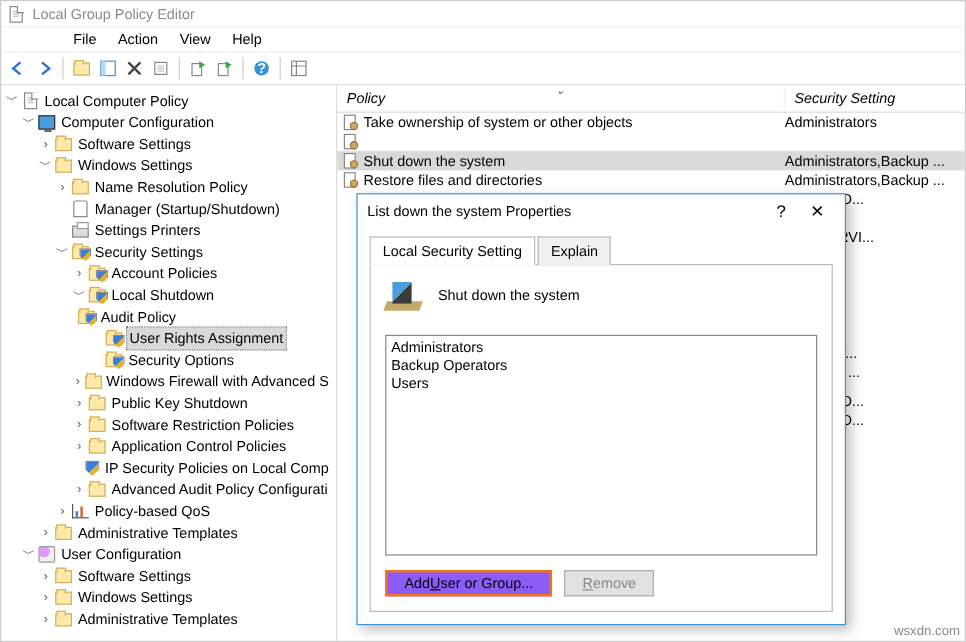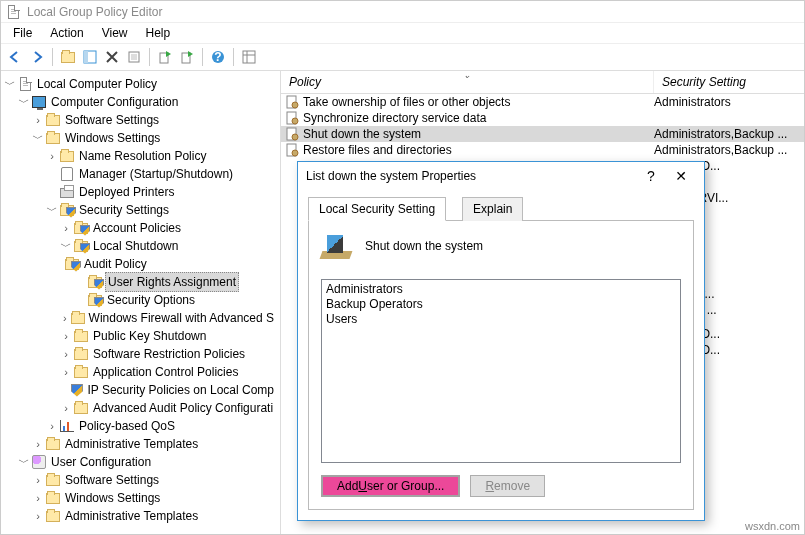--- a/index.html
+++ b/index.html
@@ -1,20 +1,20 @@
 <!DOCTYPE html>
 <html><head>
 <meta charset="utf-8">
 <style>
   * { box-sizing: border-box; font-family: "Segoe UI", Tahoma, sans-serif; font-size: 12px; }
   body { margin: 0; background: #fff; width: 805px; height: 535px; overflow: hidden; color: #000; }
   
   .window { border: 1px solid #ccc; width: 805px; height: 535px; display: flex; flex-direction: column; }
   .titlebar { height: 22px; border-bottom: 1px solid #eee; display: flex; align-items: center; padding: 0 4px; color: #8a8a8a; gap: 4px; }
-  .menubar { height: 20px; display: flex; align-items: center; gap: 2px; padding: 0 4px; }
+  .menubar { height: 20px; display: flex; align-items: center; gap: 2px; padding: 0 4px; margin-left: 48px; }
   .menubar span { padding: 2px 8px; }
   .toolbar { height: 28px; border-top: 1px solid #eee; border-bottom: 1px solid #ddd; display:flex; align-items:center; padding: 0 4px; gap:2px; }
   .tb-btn { width:20px; height:20px; display:flex; align-items:center; justify-content:center; }
   .tb-sep { width:1px; height:18px; background:#ccc; margin:0 3px; }
   
   .body { flex:1; display:flex; min-height:0; }
   .left-pane { width: 280px; border-right: 1px solid #ddd; overflow:auto; padding: 4px 0; }
   .right-pane { flex:1; display:flex; flex-direction:column; position:relative; }
   
   .list-header { display:flex; border-bottom:1px solid #ddd; background:#fff; }
@@ -57,32 +57,32 @@
   .iprinter{width:14px;height:10px;background:#ddd;border:1px solid #888;position:relative;margin-top:2px;}
   .iprinter::before{content:"";position:absolute;top:-4px;left:3px;width:8px;height:4px;background:#fff;border:1px solid #999;}
   
   
   .dialog { position:absolute; left:16px; top:90px; width:408px; height:360px; background:#fff; border:1px solid #3a93d6; box-shadow:4px 4px 10px rgba(0,0,0,0.25); display:flex; flex-direction:column; }
   .dlg-title { height:28px; display:flex; align-items:center; padding:0 8px; font-size:12px; }
   .dlg-title .spacer{flex:1;}
   .dlg-close, .dlg-help { width:30px; text-align:center; font-size:14px; }
   .dlg-body { flex:1; padding:6px 10px 10px; display:flex; flex-direction:column; }
   .tabs { display:flex; border-bottom:1px solid #bbb; }
-  .tab { padding:4px 10px; border:1px solid #bbb; border-bottom:none; background:#f0f0f0; margin-right:16px; position:relative; top:1px; }
+  .tab { padding:4px 10px; border:1px solid #bbb; border-bottom:none; background:#f0f0f0; margin-right:2px; position:relative; top:1px; }
   .tab.active { background:#fff; border-bottom:1px solid #fff; }
   .tab-content { border:1px solid #bbb; border-top:none; flex:1; padding:12px; display:flex; flex-direction:column; }
   .dlg-header-row { display:flex; align-items:center; gap:14px; margin-bottom:20px; }
   .dlg-icon-book { width:30px; height:26px; position:relative; }
   .dlg-icon-book::before{content:"";position:absolute;left:0;bottom:0;width:30px;height:8px;background:#c6a968;transform:skewX(-20deg);}
   .dlg-icon-book::after{content:"";position:absolute;left:6px;bottom:6px;width:16px;height:18px;background:linear-gradient(135deg,#4a9edb 50%,#3b3b3b 50%);}
   .listbox { border:1px solid #828790; flex:1; padding:2px 4px; background:#fff; margin-bottom:12px; overflow:auto; }
   .listbox div { line-height:15px; }
   .dlg-buttons { display:flex; gap:10px; }
   .btn { height:22px; padding:0 14px; border:1px solid #adadad; background:#e1e1e1; display:flex; align-items:center; justify-content:center; }
-  .btn.focus { border:2px solid #a3a3a3; background:#ec4899; }
+  .btn.focus { border:2px solid #f97316; background:#8b5cf6; }
   .btn.disabled { color:#888; }
   .ak { text-decoration:underline; }
   
   .watermark { position:absolute; right:4px; bottom:2px; font-size:11px; color:#888; }
 </style>
 </head>
 <body>
 
 <div class="window">
 
@@ -211,21 +211,21 @@
                 <span class="ic">
                     <span class="iscroll"></span>
                   </span>
                 <span class="lbl">Manager (Startup/Shutdown)</span>
               </div>
               <div class="tn" style="padding-left:44px">
                 <span class="tw"> </span>
                 <span class="ic">
                     <span class="iprinter"></span>
                   </span>
-                <span class="lbl">Deployed Printers</span>
+                <span class="lbl">Settings Printers</span>
               </div>
               <div class="tn" style="padding-left:44px">
                 <span class="tw">﹀</span>
                 <span class="ic">
                     <span class="ifold ishield"></span>
                   </span>
                 <span class="lbl">Security Settings</span>
               </div>
               <div class="ch">
                 <div class="tn" style="padding-left:58px">
@@ -367,29 +367,28 @@
         <div class="col col-setting">
           <span>Security Setting</span>
         </div>
       </div>
       <div class="list-rows" id="list-rows">
           <div class="row">
             <span class="ric"><svg width="14" height="14">
                 <rect x="2" y="1" width="9" height="12" fill="#fff" stroke="#888"></rect>
                 <circle cx="10" cy="10" r="3" fill="#c6a968" stroke="#a07030"></circle>
               </svg></span>
-            <span class="rp">Take ownership of files or other objects</span>
+            <span class="rp">Take ownership of system or other objects</span>
             <span class="rs">Administrators</span>
           </div>
           <div class="row">
             <span class="ric"><svg width="14" height="14">
                 <rect x="2" y="1" width="9" height="12" fill="#fff" stroke="#888"></rect>
                 <circle cx="10" cy="10" r="3" fill="#c6a968" stroke="#a07030"></circle>
               </svg></span>
-            <span class="rp">Synchronize directory service data</span>
             <span class="rs"></span>
           </div>
           <div class="row selected">
             <span class="ric"><svg width="14" height="14">
                 <rect x="2" y="1" width="9" height="12" fill="#fff" stroke="#888"></rect>
                 <circle cx="10" cy="10" r="3" fill="#c6a968" stroke="#a07030"></circle>
               </svg></span>
             <span class="rp">Shut down the system</span>
             <span class="rs">Administrators,Backup ...</span>
           </div>

